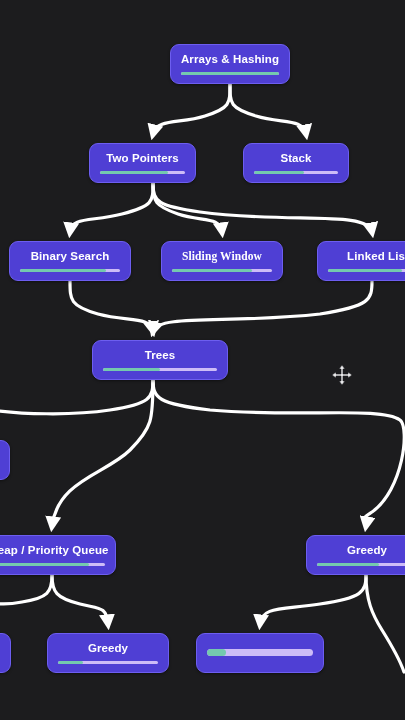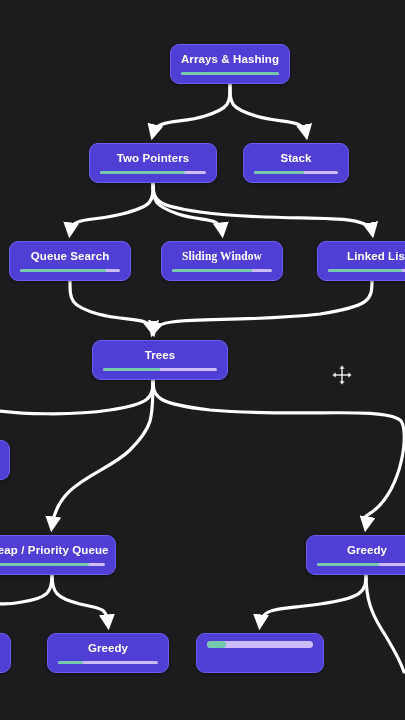--- a/index.html
+++ b/index.html
@@ -22,21 +22,21 @@
     pointer-events:none;
   }
   .node {
     position:absolute;
     background:#4f3fd4;
     border:1.5px solid #6d5ef0;
     border-radius:9px;
     padding:7px 10px 8px 10px;
     display:flex;
     flex-direction:column;
-    justify-content:flex-start;
+    justify-content:center;
     align-items:center;
     box-shadow:0 1px 3px rgba(0,0,0,.45);
     overflow:hidden;
   }
   .node-label {
     color:#ffffff;
     font-size:11.5px;
     font-weight:bold;
     letter-spacing:.1px;
     white-space:nowrap;
@@ -100,34 +100,34 @@
     </g>
   </svg>
 
   <div id="nodes-container">
       <div class="node" style="left: 170px; top: 44px; width: 120px; height: 40px; background: rgb(79, 63, 212); border-color: rgb(109, 94, 240);">
         <div class="node-label">Arrays &amp; Hashing</div>
         <div class="progress-track" style="background: rgb(205, 188, 247);">
           <div class="progress-fill" style="width: 100%; background: rgb(116, 201, 174);"></div>
         </div>
       </div>
-      <div class="node" style="left: 89px; top: 143px; width: 128px; height: 40px; background: rgb(79, 63, 212); border-color: rgb(109, 94, 240);">
+      <div class="node" style="left: 89px; top: 143px; width: 107px; height: 40px; background: rgb(79, 63, 212); border-color: rgb(109, 94, 240);">
         <div class="node-label">Two Pointers</div>
         <div class="progress-track" style="background: rgb(205, 188, 247);">
           <div class="progress-fill" style="width: 80%; background: rgb(116, 201, 174);"></div>
         </div>
       </div>
       <div class="node" style="left: 243px; top: 143px; width: 106px; height: 40px; background: rgb(79, 63, 212); border-color: rgb(109, 94, 240);">
         <div class="node-label">Stack</div>
         <div class="progress-track" style="background: rgb(205, 188, 247);">
           <div class="progress-fill" style="width: 60%; background: rgb(116, 201, 174);"></div>
         </div>
       </div>
       <div class="node" style="left: 9px; top: 241px; width: 122px; height: 40px; background: rgb(79, 63, 212); border-color: rgb(109, 94, 240);">
-        <div class="node-label">Queue Search</div>
+        <div class="node-label">Binary Search</div>
         <div class="progress-track" style="background: rgb(205, 188, 247);">
           <div class="progress-fill" style="width: 86%; background: rgb(116, 201, 174);"></div>
         </div>
       </div>
       <div class="node" style="left: 161px; top: 241px; width: 122px; height: 40px; background: rgb(79, 63, 212); border-color: rgb(109, 94, 240); font-family: Liberation Serif, serif;">
         <div class="node-label">Sliding Window</div>
         <div class="progress-track" style="background: rgb(205, 188, 247);">
           <div class="progress-fill" style="width: 80%; background: rgb(116, 201, 174);"></div>
         </div>
       </div>

